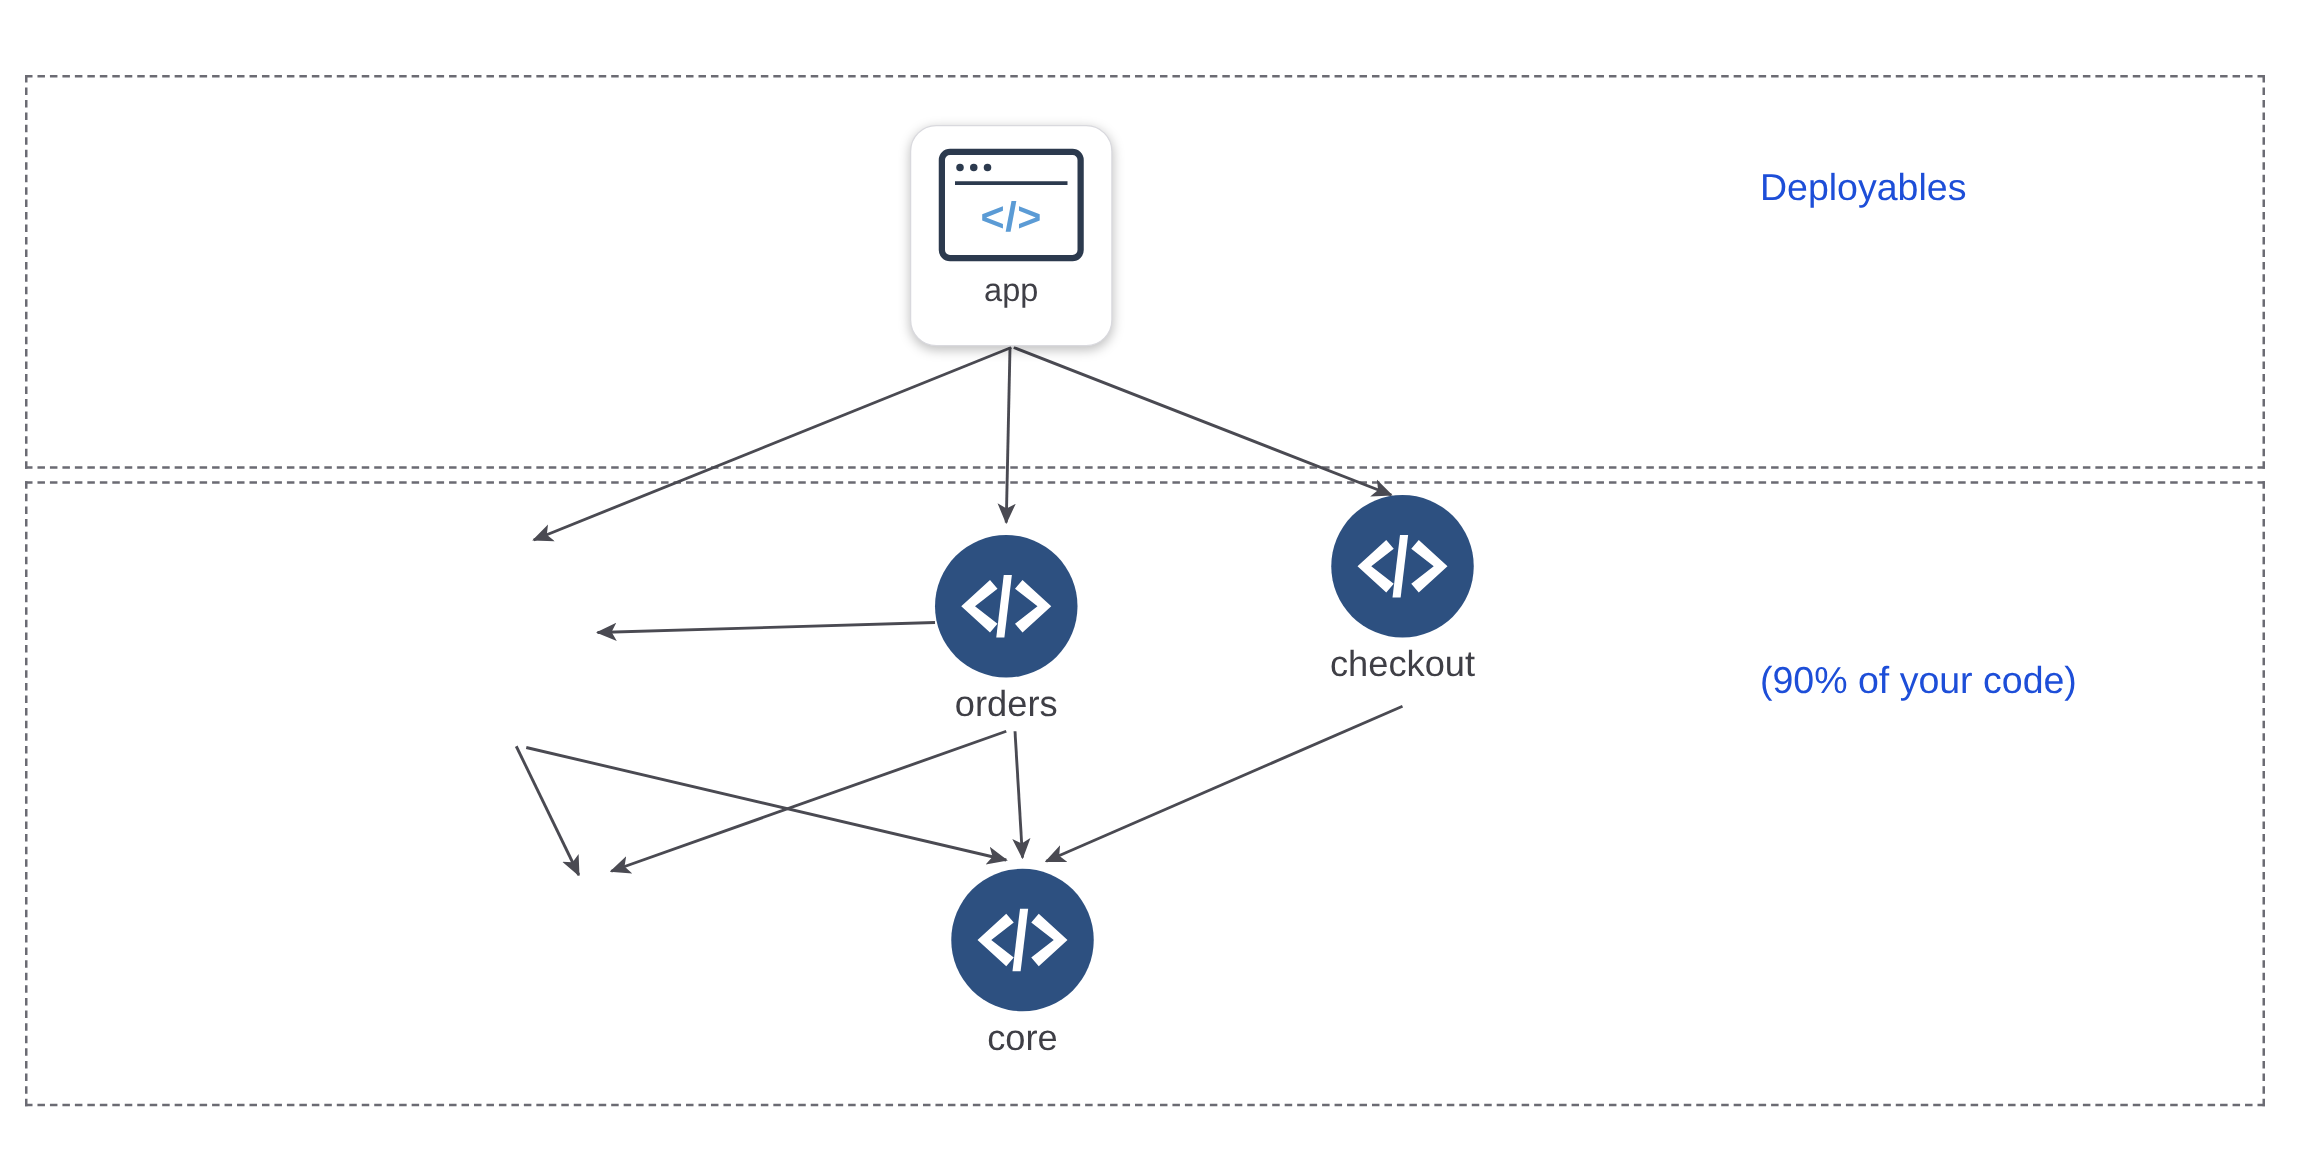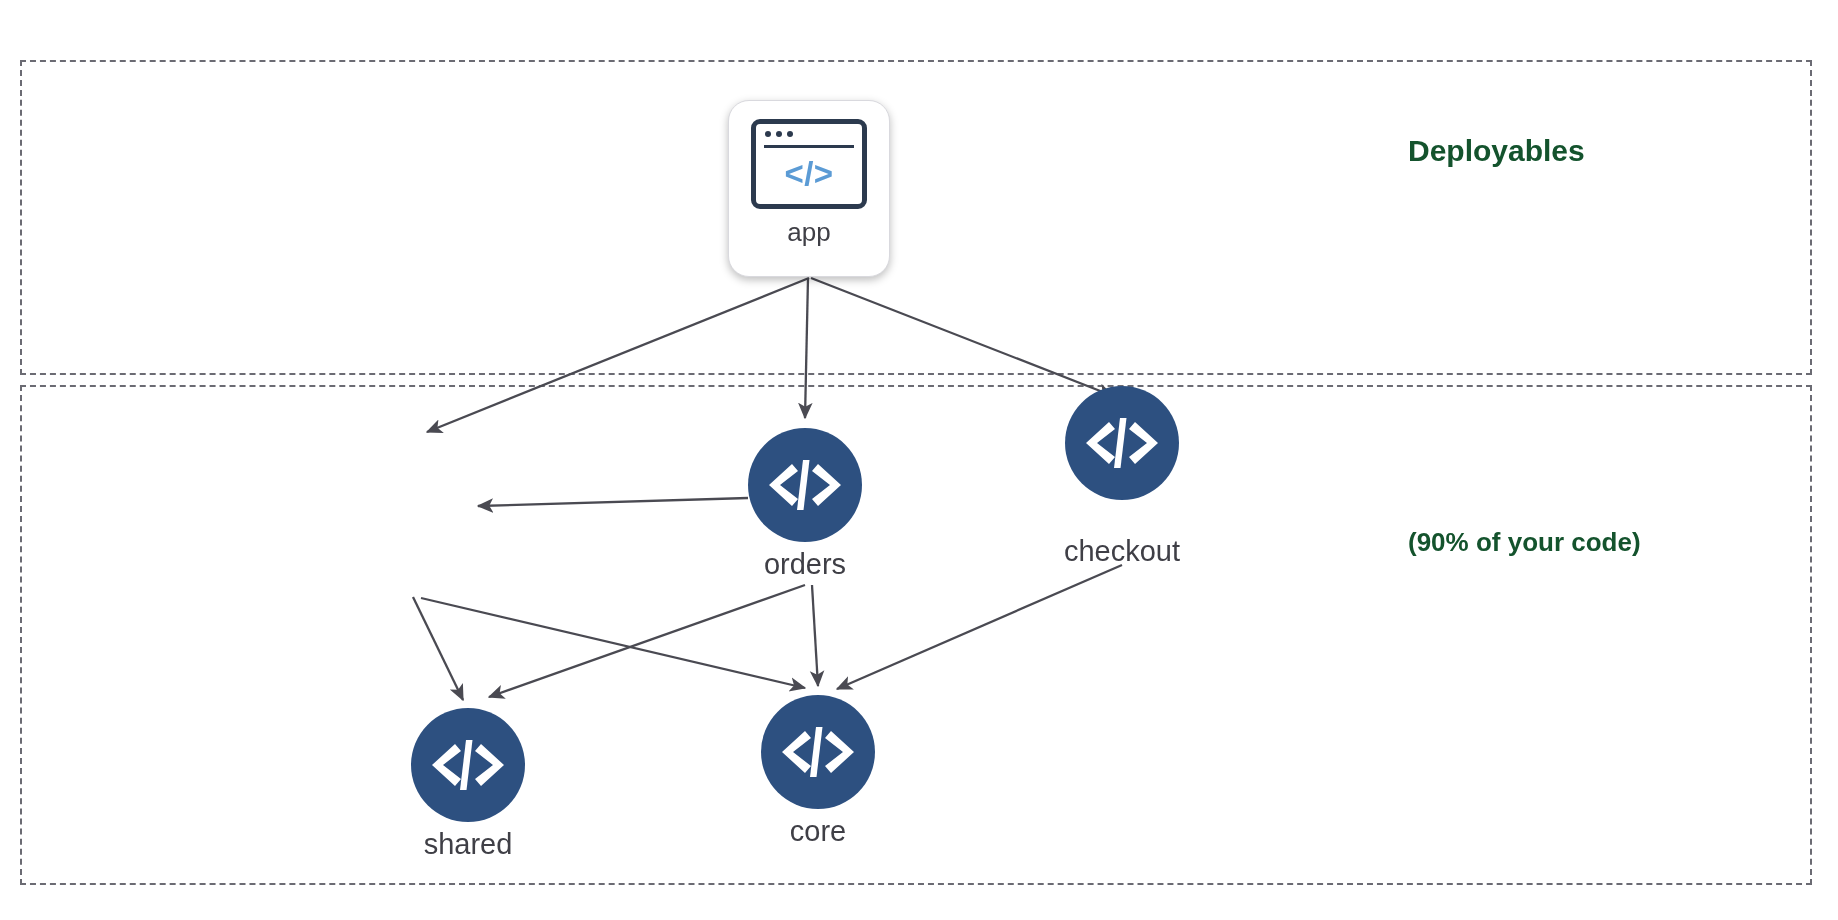--- a/index.html
+++ b/index.html
@@ -47,35 +47,35 @@
   }
   .zone-label .title {
     font-size: 41px;
     font-weight: bold;
     letter-spacing: -0.2px;
     line-height: 1.08;
     color: #3a3a40;
   }
   .zone-label .subtitle {
     font-size: 30px;
-    font-weight: bold;
+    font-weight: normal;
     line-height: 1.25;
-    color: #14532d;
+    color: #1d4ed8;
     margin-top: 4px;
   }
   #label-apps {
     left: 1408px;
     top: 128px;
   }
   #label-libs {
     left: 1408px;
     top: 520px;
   }
   #label-libs .subtitle {
-    font-size: 26px;
+    font-size: 30px;
     margin-top: 6px;
   }
 
   
   #edges {
     position: absolute;
     left: 0;
     top: 0;
     width: 1838px;
     height: 920px;
@@ -173,21 +173,21 @@
   .lib-label {
     margin-top: 8px;
     font-size: 29px;
     color: #3f3f46;
     white-space: nowrap;
     line-height: 1;
   }
 
   #node-products { left: 356px; top: 443px; width: 114px; }
   #node-orders   { left: 748px; top: 428px; width: 114px; }
-  #node-checkout { left: 1065px; top: 386px; width: 114px; gap: 29px; }
+  #node-checkout { left: 1065px; top: 396px; width: 114px; }
   #node-shared   { left: 411px; top: 708px; width: 114px; }
   #node-core     { left: 761px; top: 695px; width: 114px; }
 </style>
 </head>
 <body>
 
 <div id="canvas">
 
   <div class="zone" id="zone-apps"></div>
   <div class="zone" id="zone-libs"></div>
@@ -250,30 +250,20 @@
     <div class="lib-circle">
       <svg viewBox="0 0 76 58" xmlns="http://www.w3.org/2000/svg">
         <path d="M25 8 L31 15 L13 29 L31 43 L25 50 L2 29 Z" fill="#ffffff"></path>
         <path d="M51 8 L45 15 L63 29 L45 43 L51 50 L74 29 Z" fill="#ffffff"></path>
         <path d="M42.5 4 L36.5 54 L30 54 L36 4 Z" fill="#ffffff"></path>
       </svg>
     </div>
     <div class="lib-label">checkout</div>
   </div>
 
-  <div class="lib-node" id="node-shared">
-    <div class="lib-circle">
-      <svg viewBox="0 0 76 58" xmlns="http://www.w3.org/2000/svg">
-        <path d="M25 8 L31 15 L13 29 L31 43 L25 50 L2 29 Z" fill="#ffffff"></path>
-        <path d="M51 8 L45 15 L63 29 L45 43 L51 50 L74 29 Z" fill="#ffffff"></path>
-        <path d="M42.5 4 L36.5 54 L30 54 L36 4 Z" fill="#ffffff"></path>
-      </svg>
-    </div>
-    <div class="lib-label">shared</div>
-  </div>
 
   <div class="lib-node" id="node-core">
     <div class="lib-circle">
       <svg viewBox="0 0 76 58" xmlns="http://www.w3.org/2000/svg">
         <path d="M25 8 L31 15 L13 29 L31 43 L25 50 L2 29 Z" fill="#ffffff"></path>
         <path d="M51 8 L45 15 L63 29 L45 43 L51 50 L74 29 Z" fill="#ffffff"></path>
         <path d="M42.5 4 L36.5 54 L30 54 L36 4 Z" fill="#ffffff"></path>
       </svg>
     </div>
     <div class="lib-label">core</div>

